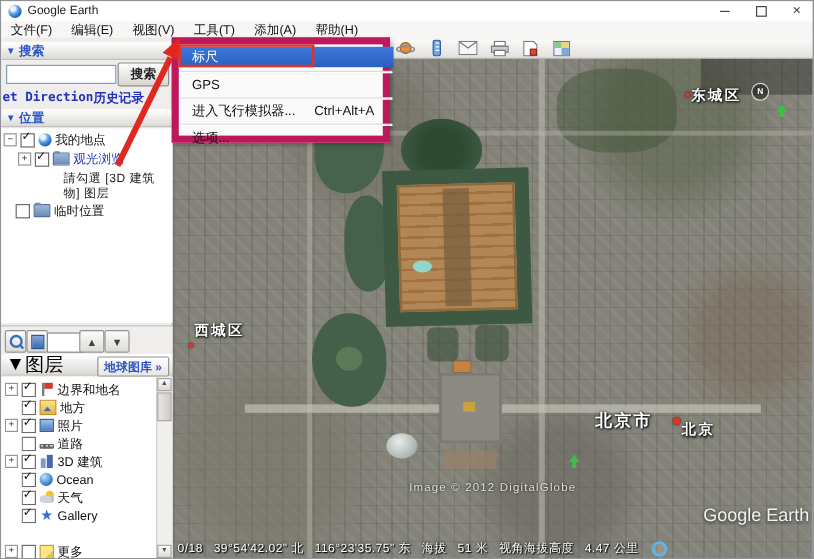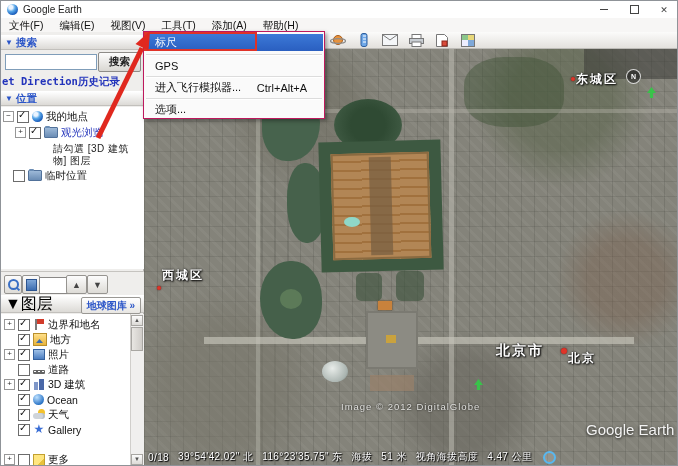--- a/index.html
+++ b/index.html
@@ -91,21 +91,21 @@
   .maplabel{position:absolute;color:#fff;font-weight:bold;text-shadow:0 0 2px #000,1px 1px 2px #000;letter-spacing:2px;}
   .reddot{position:absolute;width:4px;height:4px;border-radius:50%;background:#e03428;box-shadow:0 0 2px #400;}
   .greenmark{position:absolute;width:9px;height:11px;background:#39c24a;clip-path:polygon(50% 0,100% 55%,68% 55%,68% 100%,32% 100%,32% 55%,0 55%);filter:drop-shadow(0 1px 1px rgba(0,0,0,.7));}
   #compass{position:absolute;width:13px;height:13px;border-radius:50%;background:rgba(30,30,30,.55);border:1px solid rgba(255,255,255,.8);color:#fff;font-size:7px;font-weight:bold;text-align:center;line-height:13px;}
   #status-row{position:absolute;left:0;bottom:3px;width:535px;height:14px;display:flex;align-items:center;color:#fff;font-size:10px;text-shadow:0 0 2px #000,1px 1px 1px #000;letter-spacing:.4px;white-space:nowrap;}
   #status-row span{margin-right:9px;}
   #stream-ind{width:9px;height:9px;border-radius:50%;border:2px solid #58b8f0;background:rgba(255,255,255,.15);margin-left:2px;flex:none;}
   #credit{position:absolute;color:#e3e3e0;font-size:9.5px;text-shadow:0 0 2px #000;letter-spacing:1px;}
   #watermark{position:absolute;color:rgba(255,255,255,.92);font-size:15px;text-shadow:0 1px 3px rgba(0,0,0,.8);}
   
-  #tools-menu{position:absolute;left:142px;top:30px;width:182px;height:88px;background:#fafafa;border:1px solid #be185d;box-shadow:2px 2px 4px rgba(0,0,0,.35);font-size:11px;color:#111;z-index:50;box-sizing:border-box;}
+  #tools-menu{position:absolute;left:142px;top:30px;width:182px;height:88px;background:#fafafa;border:6px solid #be185d;box-shadow:2px 2px 4px rgba(0,0,0,.35);font-size:11px;color:#111;z-index:50;box-sizing:border-box;}
   .mi{position:absolute;left:1px;width:178px;height:17px;display:flex;align-items:center;padding-left:10px;box-sizing:border-box;}
   .mi-sep{position:absolute;left:2px;width:176px;height:1px;background:#dcdcdc;border-bottom:1px solid #fff;}
   #mi-ruler{background:linear-gradient(#3c79d8,#2a5fc0);color:#fff;}
   #ruler-redbox{position:absolute;left:0px;top:0px;width:113px;height:19px;border:2px solid #e03228;z-index:55;box-sizing:border-box;}
   .mi-shortcut{margin-left:auto;padding-right:16px;}
   
   #arrow-svg{position:absolute;left:0;top:0;z-index:60;pointer-events:none;}
 </style>
 </head>
 <body>

